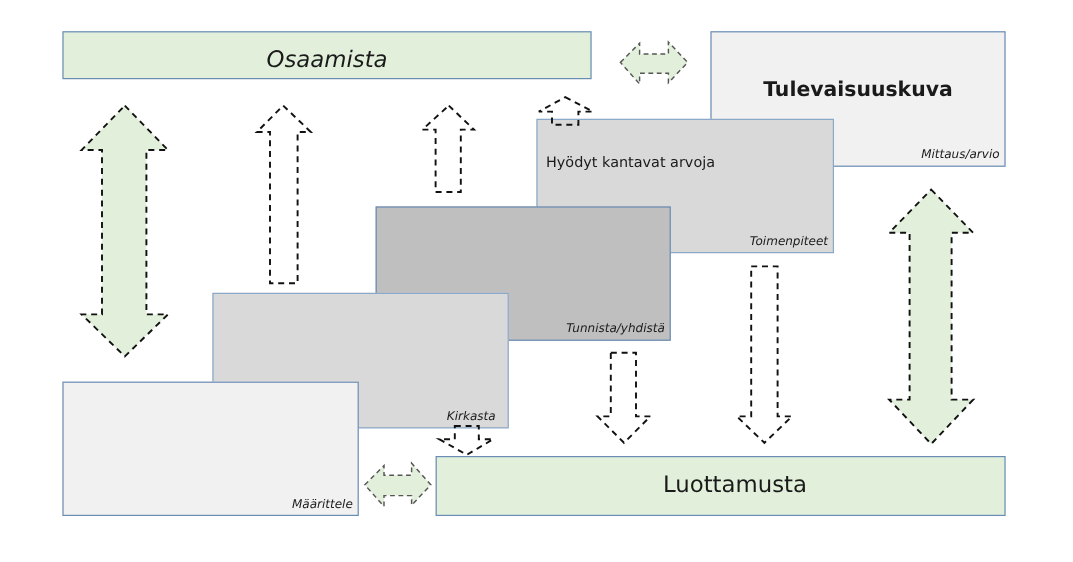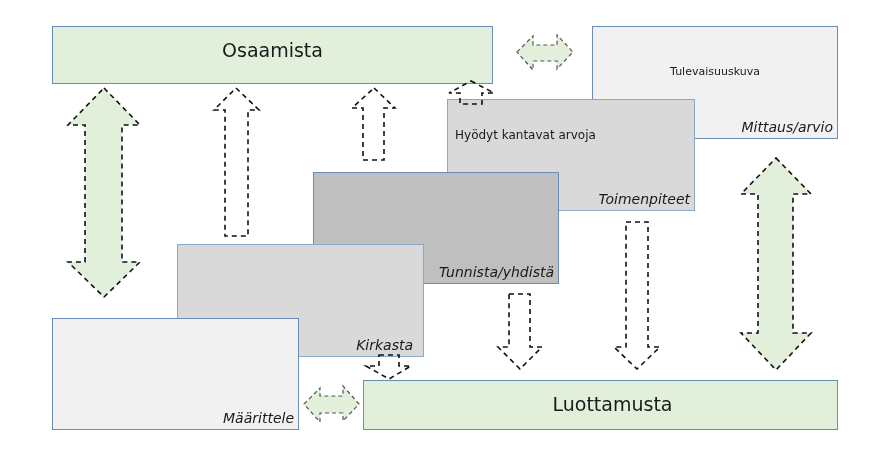--- a/index.html
+++ b/index.html
@@ -6,28 +6,28 @@
   body { width: 894px; height: 468px; position: relative; overflow: hidden;
          font-family: "DejaVu Sans", "Liberation Sans", sans-serif; color: #1a1a1a; }
   svg.arrows { position: absolute; left: 0; top: 0; width: 894px; height: 468px; }
   .box { position: absolute; box-sizing: border-box; border: 1px solid #6a8db5; }
   .green { background: #e2efda; }
   .light { background: #f1f1f1; }
   .mid { background: #d9d9d9; border-color: #8aa8c8; }
   .dark { background: #bfbfbf; }
   .center-title { position: absolute; left: 0; right: 0; text-align: center; }
   .big { font-size: 19px; }
-  .bold { font-weight: normal; font-size: 11px; }
+  .bold { font-weight: bold; font-size: 17px; }
   .label { position: absolute; font-size: 12px; }
-  .note { position: absolute; right: 4px; bottom: 3px; font-size: 14px; font-style: italic; }
+  .note { position: absolute; right: 4px; bottom: 3px; font-size: 10px; font-style: italic; }
 </style>
 </head>
 <body>
 
-<div class="box green" style="left:52px; top:26px; width:441px; height:58px;">
+<div class="box green" style="left:52px; top:26px; width:441px; height:40px;font-style:italic;">
   <div class="center-title big" style="top:12px;">Osaamista</div>
 </div>
 
 <div class="box light" style="left:592px; top:26px; width:246px; height:113px;">
   <div class="center-title bold" style="top:38px;">Tulevaisuuskuva</div>
   <div class="note">Mittaus/arvio</div>
 </div>
 
 <div class="box mid" style="left:447px; top:99px; width:248px; height:112px;">
   <div class="label" style="left:7px; top:28px;">Hyödyt kantavat arvoja</div>

